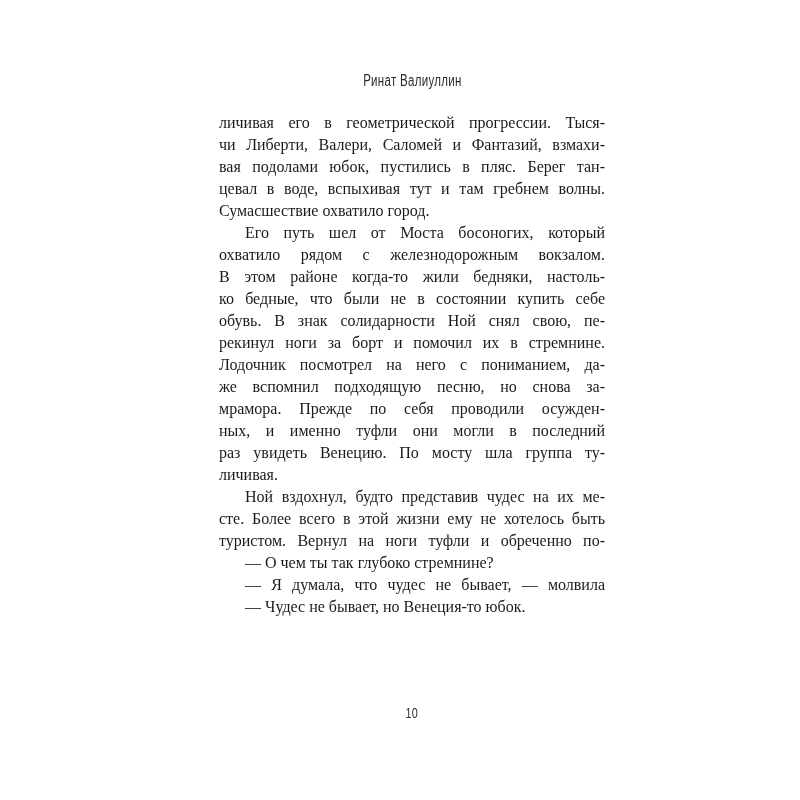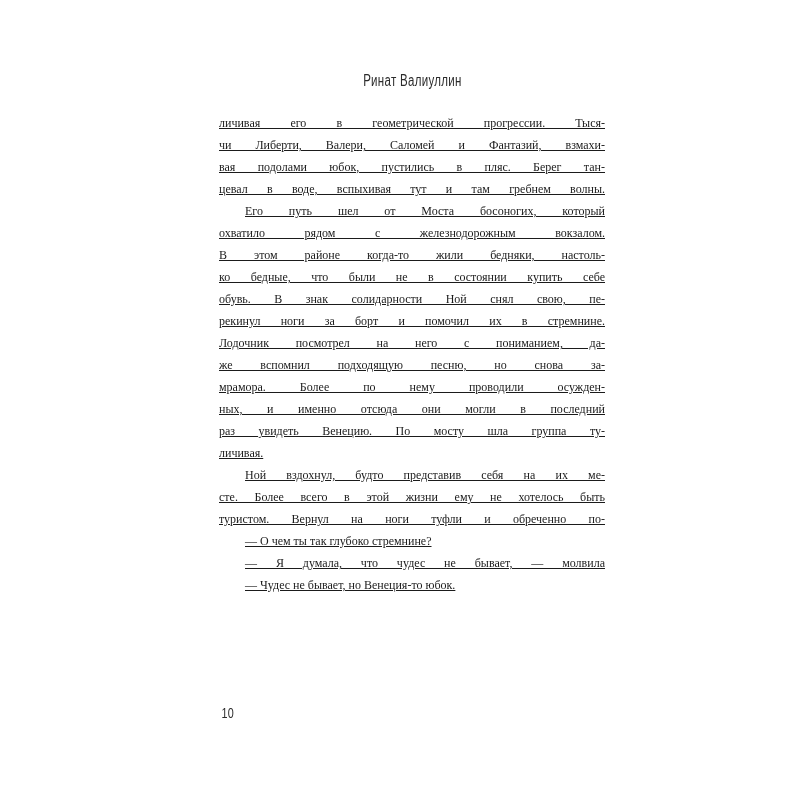--- a/index.html
+++ b/index.html
@@ -30,40 +30,40 @@
     font-weight: 400;
     color: #2b2b2b;
     letter-spacing: 0.4px;
     transform: scaleX(0.72);
   }
   .text-block {
     position: absolute;
     top: 112px;
     left: 219px;
     width: 386px;
-    font-size: 12px;
-    text-decoration: underline;
+    font-size: 16px;
   }
   .line {
     line-height: 22px;
     text-align: justify;
     text-align-last: justify;
     white-space: normal;
   }
   .line.end {
     text-align-last: left;
   }
   .line.indent {
     text-indent: 26px;
   }
   .folio {
     position: absolute;
     top: 704px;
     left: 219px;
     width: 386px;
+    text-align: center;
   }
   .folio .folio-inner {
     display: inline-block;
     font-family: "Liberation Sans", sans-serif;
     font-size: 15px;
     color: #2b2b2b;
     letter-spacing: 0.5px;
     transform: scaleX(0.72);
   }
 </style>
@@ -74,33 +74,34 @@
 
   <div class="running-header">
     <span class="hdr-inner">Ринат Валиуллин</span>
   </div>
 
   <div class="text-block">
     <div class="line">личивая его в геометрической прогрессии. Тыся-</div>
     <div class="line">чи Либерти, Валери, Саломей и Фантазий, взмахи-</div>
     <div class="line">вая подолами юбок, пустились в пляс. Берег тан-</div>
     <div class="line">цевал в воде, вспыхивая тут и там гребнем волны.</div>
+    <div class="line end">Сумасшествие охватило город.</div>
     <div class="line indent">Его путь шел от Моста босоногих, который</div>
     <div class="line">охватило рядом с железнодорожным вокзалом.</div>
     <div class="line">В этом районе когда-то жили бедняки, настоль-</div>
     <div class="line">ко бедные, что были не в состоянии купить себе</div>
     <div class="line">обувь. В знак солидарности Ной снял свою, пе-</div>
     <div class="line">рекинул ноги за борт и помочил их в стремнине.</div>
     <div class="line">Лодочник посмотрел на него с пониманием, да-</div>
     <div class="line">же вспомнил подходящую песню, но снова за-</div>
-    <div class="line">мрамора. Более по нему проводили осужден-</div>
-    <div class="line">ных, и именно отсюда они могли в последний</div>
+    <div class="line">мрамора. Прежде по себя проводили осужден-</div>
+    <div class="line">ных, и именно туфли они могли в последний</div>
     <div class="line">раз увидеть Венецию. По мосту шла группа ту-</div>
     <div class="line end">личивая.</div>
-    <div class="line indent">Ной вздохнул, будто представив себя на их ме-</div>
+    <div class="line indent">Ной вздохнул, будто представив чудес на их ме-</div>
     <div class="line">сте. Более всего в этой жизни ему не хотелось быть</div>
     <div class="line">туристом. Вернул на ноги туфли и обреченно по-</div>
     <div class="line indent end">— О чем ты так глубоко стремнине?</div>
     <div class="line indent">— Я думала, что чудес не бывает, — молвила</div>
     <div class="line indent end">— Чудес не бывает, но Венеция-то юбок.</div>
   </div>
 
   <div class="folio">
     <span class="folio-inner">10</span>
   </div>

